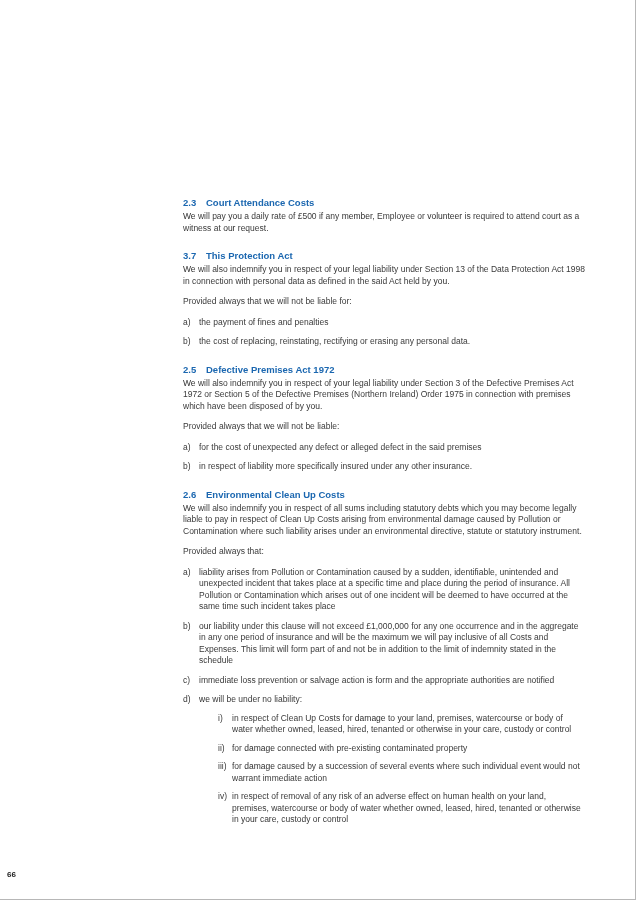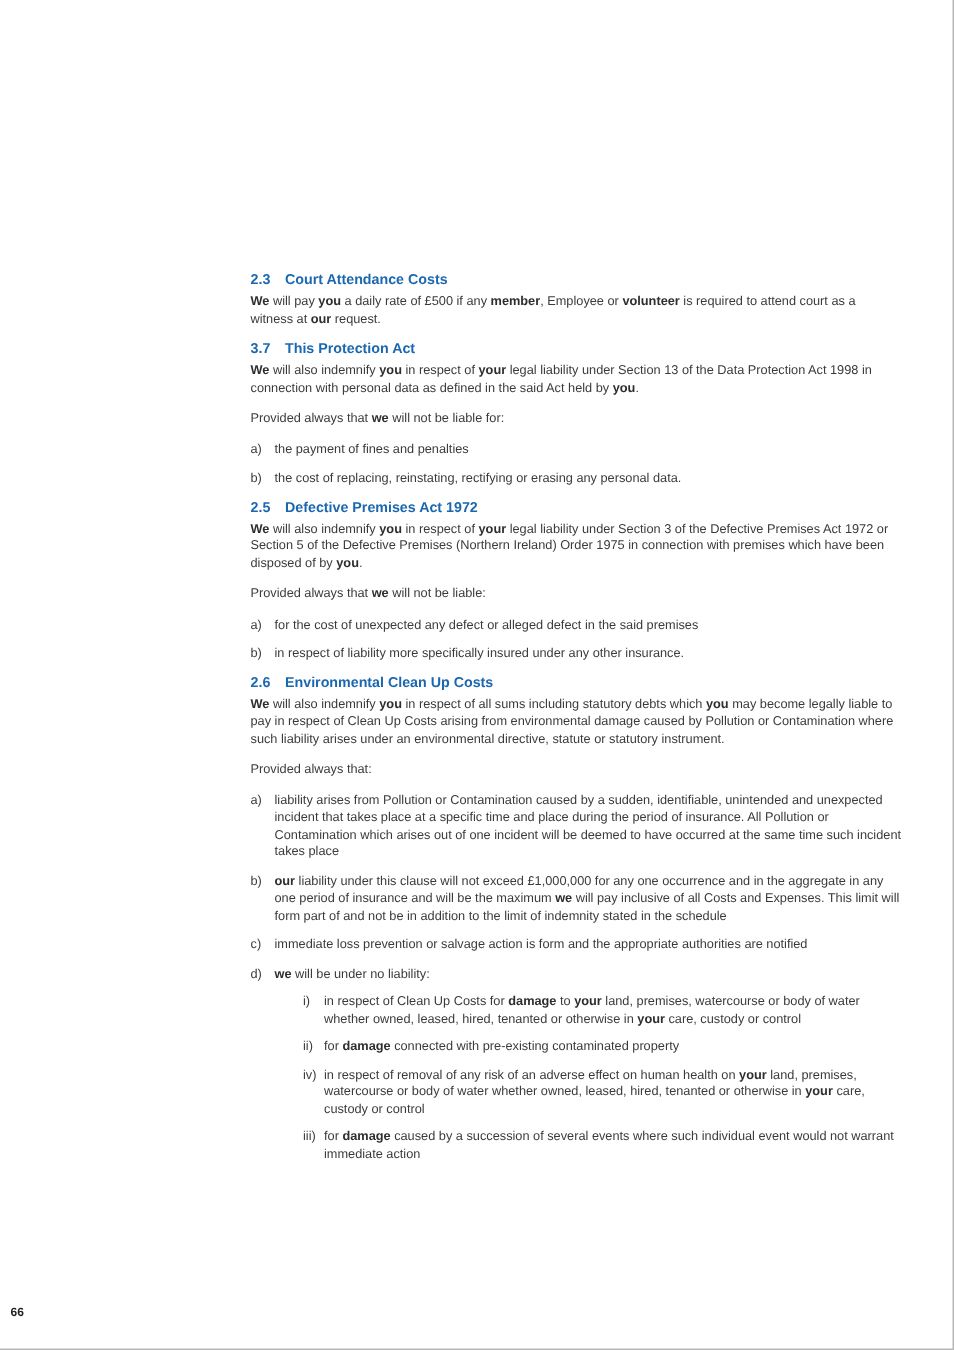--- a/index.html
+++ b/index.html
@@ -21,21 +21,21 @@
   .content {
     position: absolute;
     left: 167px;
     top: 181px;
     width: 434px;
     font-size: 8.5px;
     line-height: 11.5px;
     color: #3a3a3a;
     letter-spacing: 0;
   }
-  section.policy-section { margin: 0; }
+  section.policy-section { margin: 16px; }
   section.policy-section + section.policy-section { margin-top: 8px; }
   h2.sec-head {
     margin: 0 0 2px 0;
     font-size: 9.5px;
     line-height: 12px;
     font-weight: bold;
     color: #1b67b0;
   }
   h2.sec-head .sec-num {
     display: inline-block;
@@ -59,21 +59,21 @@
     margin-left: 19px;
   }
   .sub {
     display: flex;
     margin: 0 0 7px 0;
   }
   .sub:last-child { margin-bottom: 0; }
   .sub > .marker {
     flex: 0 0 14px;
   }
-  b { font-weight: bold; color: #2e2e2e; }
+  b { font-weight: normal; color: #2e2e2e; }
   .page-number {
     position: absolute;
     left: 7px;
     top: 870px;
     font-size: 8px;
     font-weight: bold;
     color: #222222;
   }
 </style>
 </head>
@@ -132,25 +132,25 @@
           <div class="item-body"><b>we</b> will be under no liability:<div class="subitems">
               <div class="sub">
                 <span class="marker">i)</span>
                 <div class="item-body">in respect of Clean Up Costs for <b>damage</b> to <b>your</b> land, premises, watercourse or body of water whether owned, leased, hired, tenanted or otherwise in <b>your</b> care, custody or control</div>
               </div>
               <div class="sub">
                 <span class="marker">ii)</span>
                 <div class="item-body">for <b>damage</b> connected with pre-existing contaminated property</div>
               </div>
               <div class="sub">
+                <span class="marker">iii)</span>
+                <div class="item-body">for <b>damage</b> caused by a succession of several events where such individual event would not warrant immediate action</div>
+              </div>
+              <div class="sub">
                 <span class="marker">iv)</span>
                 <div class="item-body">in respect of removal of any risk of an adverse effect on human health on <b>your</b> land, premises, watercourse or body of water whether owned, leased, hired, tenanted or otherwise in <b>your</b> care, custody or control</div>
-              </div>
-              <div class="sub">
-                <span class="marker">iii)</span>
-                <div class="item-body">for <b>damage</b> caused by a succession of several events where such individual event would not warrant immediate action</div>
               </div>
             </div></div>
         </div>
       </section>
     </main>
   <div class="page-number">66</div>
 </div>
 
 </body></html>

